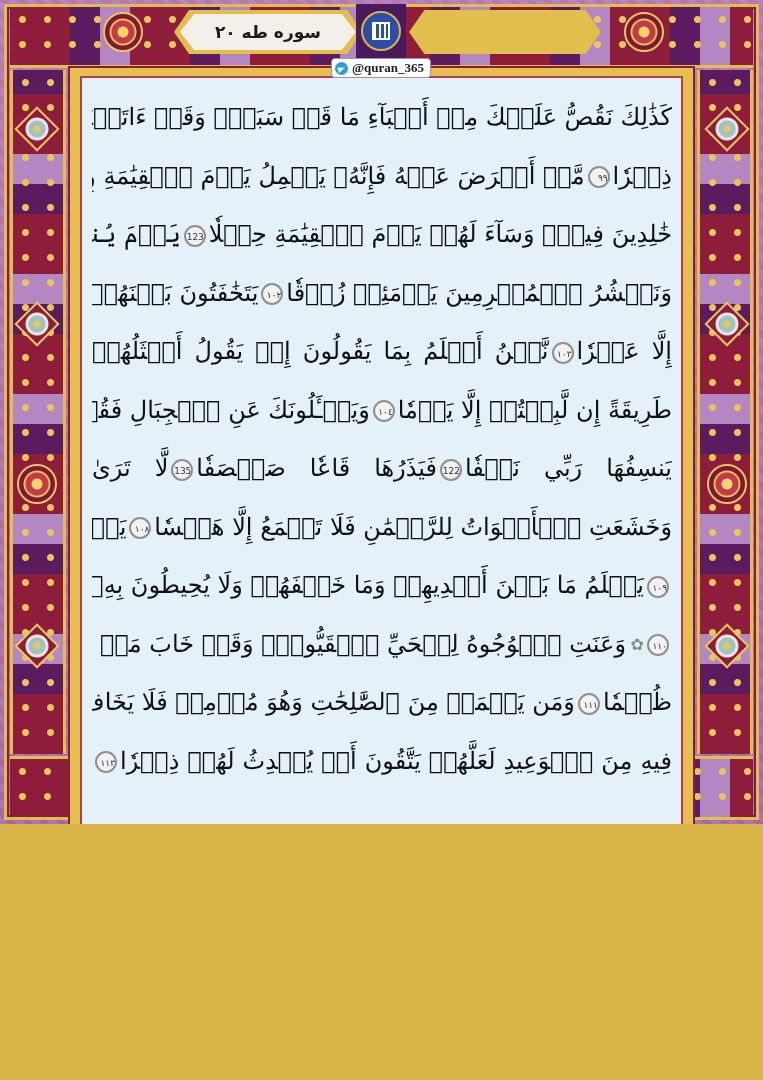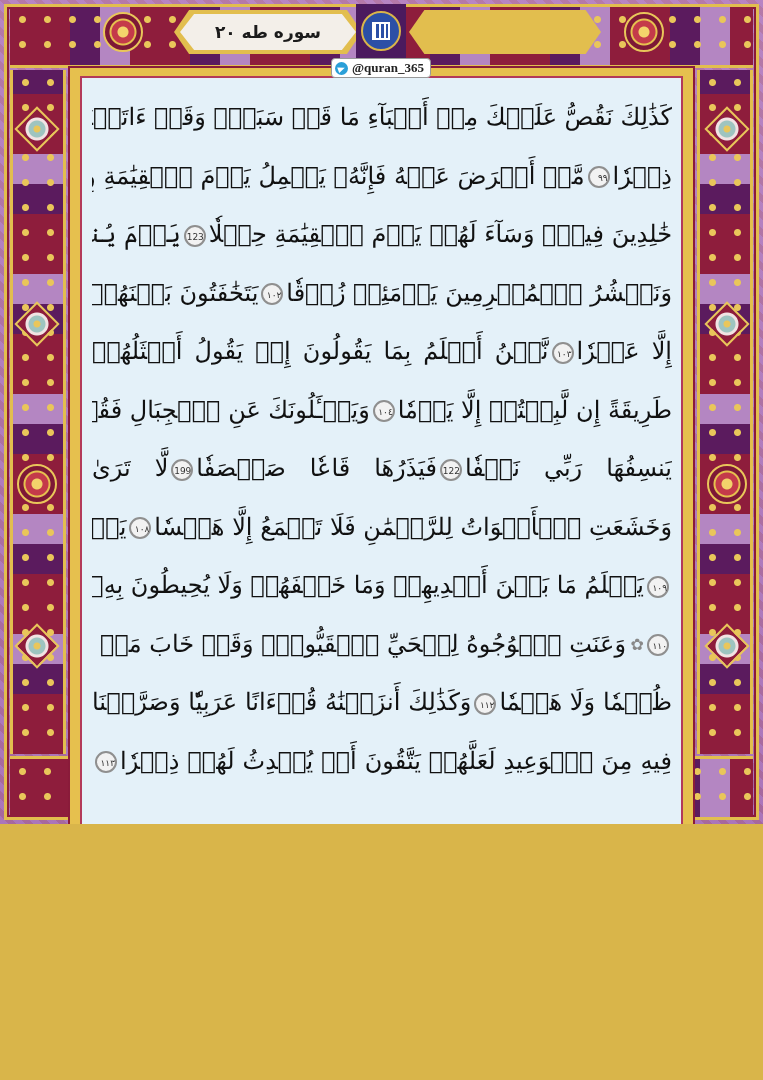--- a/index.html
+++ b/index.html
@@ -106,23 +106,23 @@
   <div class="panel-frame"></div>
   <div class="panel"></div>
 
   <div class="lines">
     <div class="line"><span>كَذَٰلِكَ نَقُصُّ عَلَيۡكَ مِنۡ أَنۢبَآءِ مَا قَدۡ سَبَقَۚ وَقَدۡ ءَاتَيۡنَٰكَ مِن لَّدُنَّا</span></div>
     <div class="line"><span>ذِكۡرٗا</span><span class="ayah-mark">٩٩</span><span>مَّنۡ أَعۡرَضَ عَنۡهُ فَإِنَّهُۥ يَحۡمِلُ يَوۡمَ ٱلۡقِيَٰمَةِ وِزۡرًا</span></div>
     <div class="line"><span>خَٰلِدِينَ فِيهِۖ وَسَآءَ لَهُمۡ يَوۡمَ ٱلۡقِيَٰمَةِ حِمۡلٗا</span><span class="ayah-mark">123</span><span>يَوۡمَ يُنفَخُ فِي ٱلصُّورِۚ</span></div>
     <div class="line"><span>وَنَحۡشُرُ ٱلۡمُجۡرِمِينَ يَوۡمَئِذٖ زُرۡقٗا</span><span class="ayah-mark">١٠٢</span><span>يَتَخَٰفَتُونَ بَيۡنَهُمۡ إِن لَّبِثۡتُمۡ</span></div>
     <div class="line"><span>إِلَّا عَشۡرٗا</span><span class="ayah-mark">١٠٣</span><span>نَّحۡنُ أَعۡلَمُ بِمَا يَقُولُونَ إِذۡ يَقُولُ أَمۡثَلُهُمۡ</span></div>
     <div class="line"><span>طَرِيقَةً إِن لَّبِثۡتُمۡ إِلَّا يَوۡمٗا</span><span class="ayah-mark">١٠٤</span><span>وَيَسۡـَٔلُونَكَ عَنِ ٱلۡجِبَالِ فَقُلۡ</span></div>
-    <div class="line"><span>يَنسِفُهَا رَبِّي نَسۡفٗا</span><span class="ayah-mark">122</span><span>فَيَذَرُهَا قَاعٗا صَفۡصَفٗا</span><span class="ayah-mark">199</span><span>لَّا تَرَىٰ</span></div>
+    <div class="line"><span>يَنسِفُهَا رَبِّي نَسۡفٗا</span><span class="ayah-mark">122</span><span>فَيَذَرُهَا قَاعٗا صَفۡصَفٗا</span><span class="ayah-mark">135</span><span>لَّا تَرَىٰ</span></div>
     <div class="line"><span>وَخَشَعَتِ ٱلۡأَصۡوَاتُ لِلرَّحۡمَٰنِ فَلَا تَسۡمَعُ إِلَّا هَمۡسٗا</span><span class="ayah-mark">١٠٨</span><span>يَوۡمَئِذٖ</span></div>
     <div class="line"><span class="ayah-mark">١٠٩</span><span>يَعۡلَمُ مَا بَيۡنَ أَيۡدِيهِمۡ وَمَا خَلۡفَهُمۡ وَلَا يُحِيطُونَ بِهِۦ عِلۡمٗا</span></div>
     <div class="line"><span class="ayah-mark">١١٠</span><span class="sajda">✿</span><span>وَعَنَتِ ٱلۡوُجُوهُ لِلۡحَيِّ ٱلۡقَيُّومِۖ وَقَدۡ خَابَ مَنۡ حَمَلَ</span></div>
-    <div class="line"><span>ظُلۡمٗا وَلَا هَضۡمٗا</span><span class="ayah-mark">١١٢</span><span>وَكَذَٰلِكَ أَنزَلۡنَٰهُ قُرۡءَانًا عَرَبِيّٗا وَصَرَّفۡنَا</span></div>
+    <div class="line"><span>ظُلۡمٗا</span><span class="ayah-mark">١١١</span><span>وَمَن يَعۡمَلۡ مِنَ ٱلصَّٰلِحَٰتِ وَهُوَ مُؤۡمِنٞ فَلَا يَخَافُ</span></div>
     <div class="line"><span>فِيهِ مِنَ ٱلۡوَعِيدِ لَعَلَّهُمۡ يَتَّقُونَ أَوۡ يُحۡدِثُ لَهُمۡ ذِكۡرٗا</span><span class="ayah-mark">١١٣</span></div>
   </div>
 
   <div class="page-num-bg"></div>
   <div class="page-num">٣١٩</div>
 </div>
 
 </body></html>

